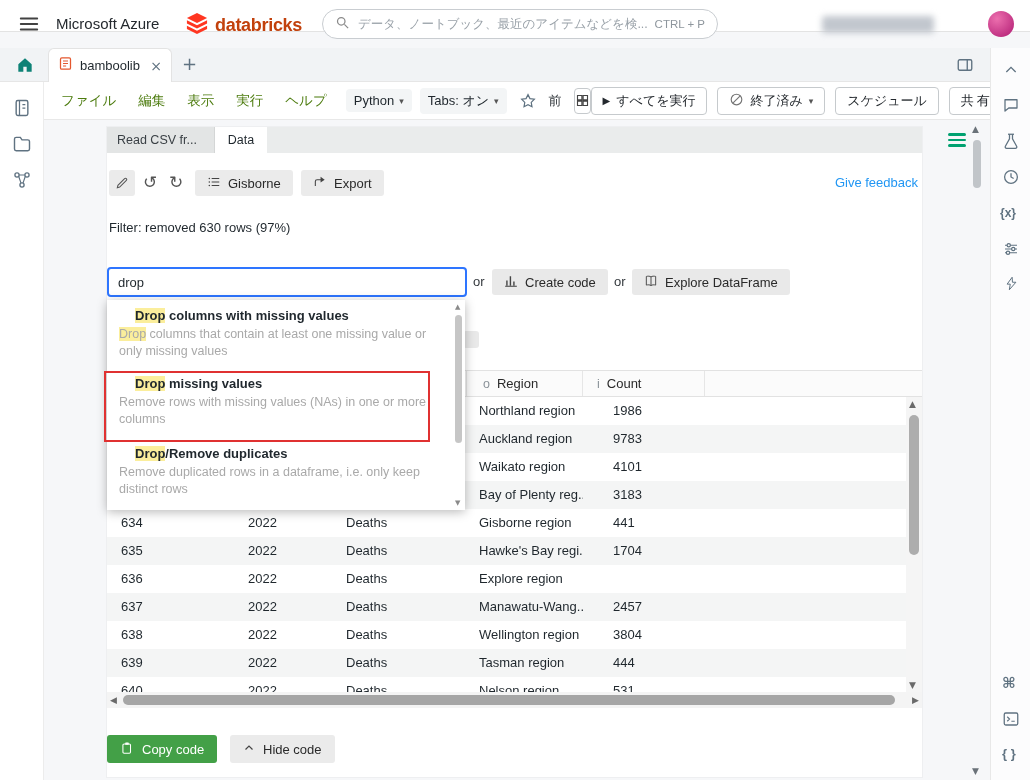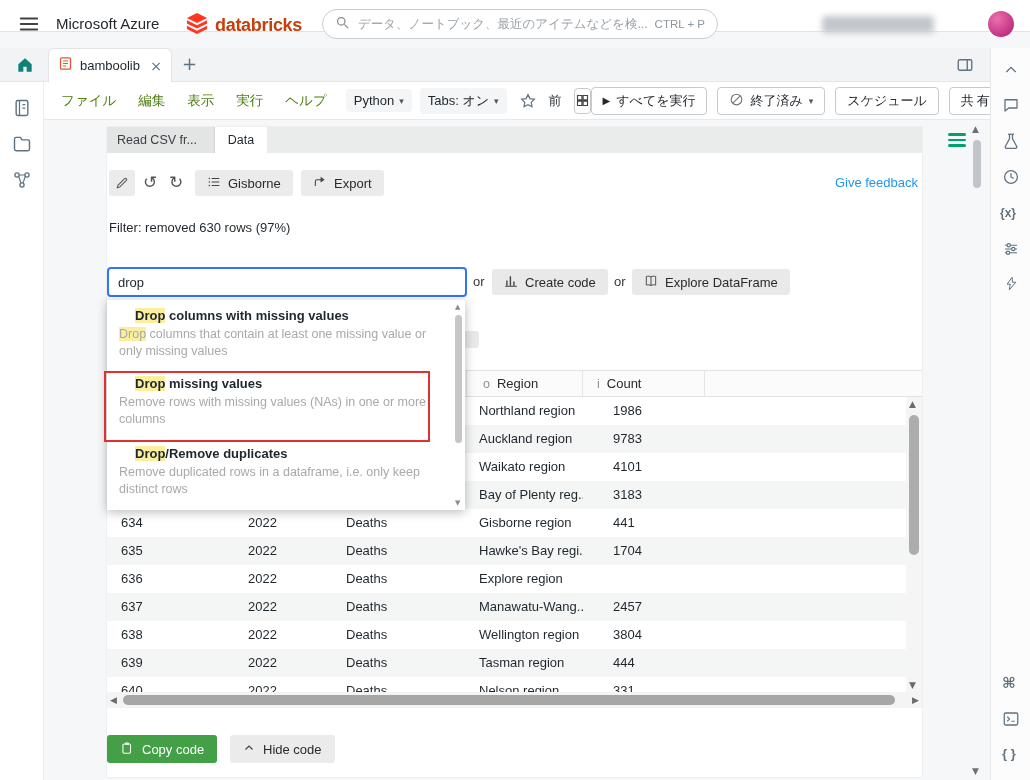--- a/index.html
+++ b/index.html
@@ -481,21 +481,21 @@
             <span class="tc c2">Deaths</span>
             <span class="tc c3">Tasman region</span>
             <span class="tc c4">444</span>
             <span class="tc c5"></span>
           </div>
         <div class="trow">
             <span class="tc c0">640</span>
             <span class="tc c1">2022</span>
             <span class="tc c2">Deaths</span>
             <span class="tc c3">Nelson region</span>
-            <span class="tc c4">331</span>
+            <span class="tc c4">531</span>
             <span class="tc c5"></span>
           </div>
       </div>
 
       <div class="tvscroll">
         <span class="tvs-arrow glyph" style="top:2px">▲</span>
         <span class="tvs-thumb"></span>
         <span class="tvs-arrow glyph" style="bottom:2px">▼</span>
       </div>
       <div class="thscroll">

